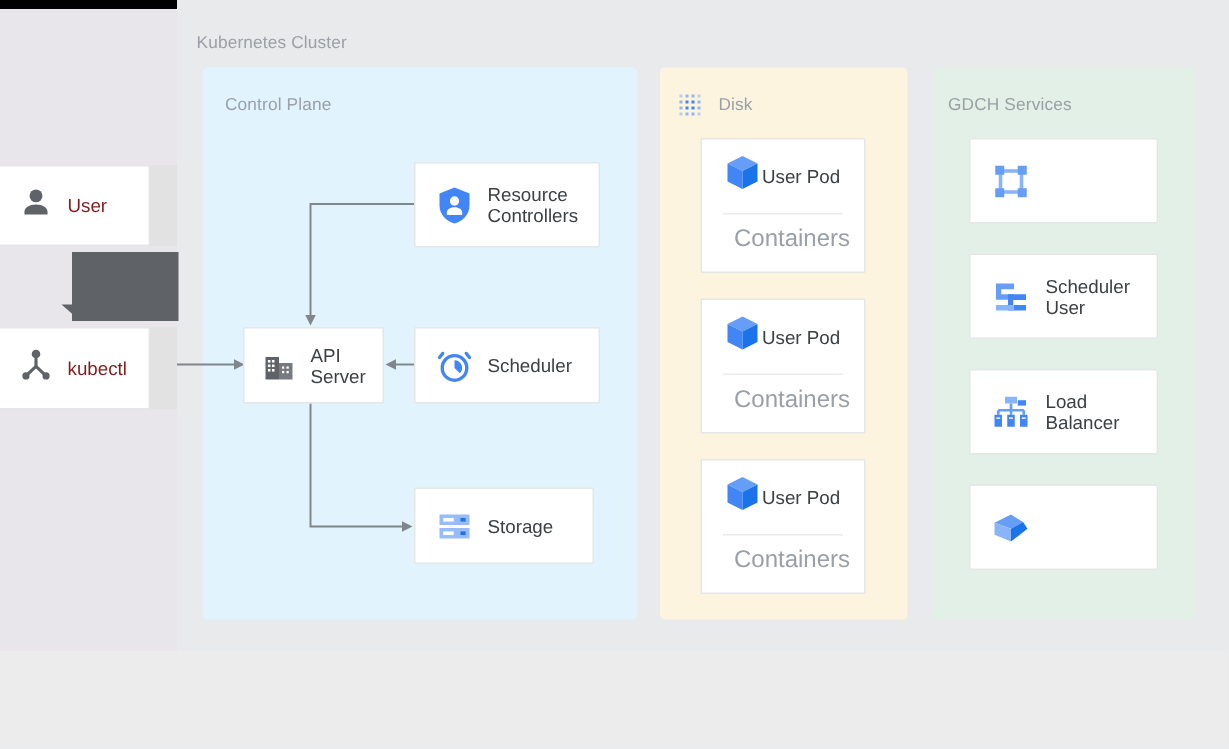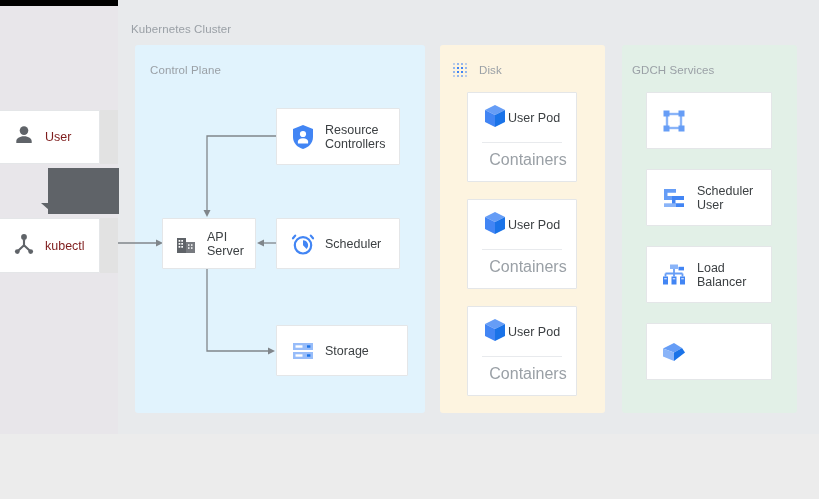--- a/index.html
+++ b/index.html
@@ -39,21 +39,21 @@
     position:absolute;background:#fff;border:1px solid #e4e6e8;box-sizing:border-box;
     display:flex;align-items:center;border-radius:1px;
   }
   .card .ic{flex:0 0 auto;display:flex;align-items:center;justify-content:center;}
   .card .lbl{font-size:12.5px;color:#3c4043;line-height:14px;}
 
   
   #card-resource{left:276px;top:108px;width:124px;height:57px;padding-left:14px;}
   #card-api{left:162px;top:218px;width:94px;height:51px;padding-left:12px;}
   #card-scheduler{left:276px;top:218px;width:124px;height:51px;padding-left:14px;}
-  #card-storage{left:276px;top:325px;width:132px;height:51px;padding-left:14px;}
+  #card-storage{left:276px;top:325px;width:120px;height:51px;padding-left:14px;}
 
   .card .ic + .lbl{margin-left:10px;}
 
   
   .pod{
     position:absolute;background:#fff;border:1px solid #e4e6e8;box-sizing:border-box;border-radius:1px;
   }
   .pod-head{display:flex;align-items:center;height:49px;padding-left:14px;}
   .pod-head .lbl{font-size:12.5px;color:#3c4043;margin-left:0;}
   .pod-div{height:1px;background:#e8eaed;margin:0 14px;}

